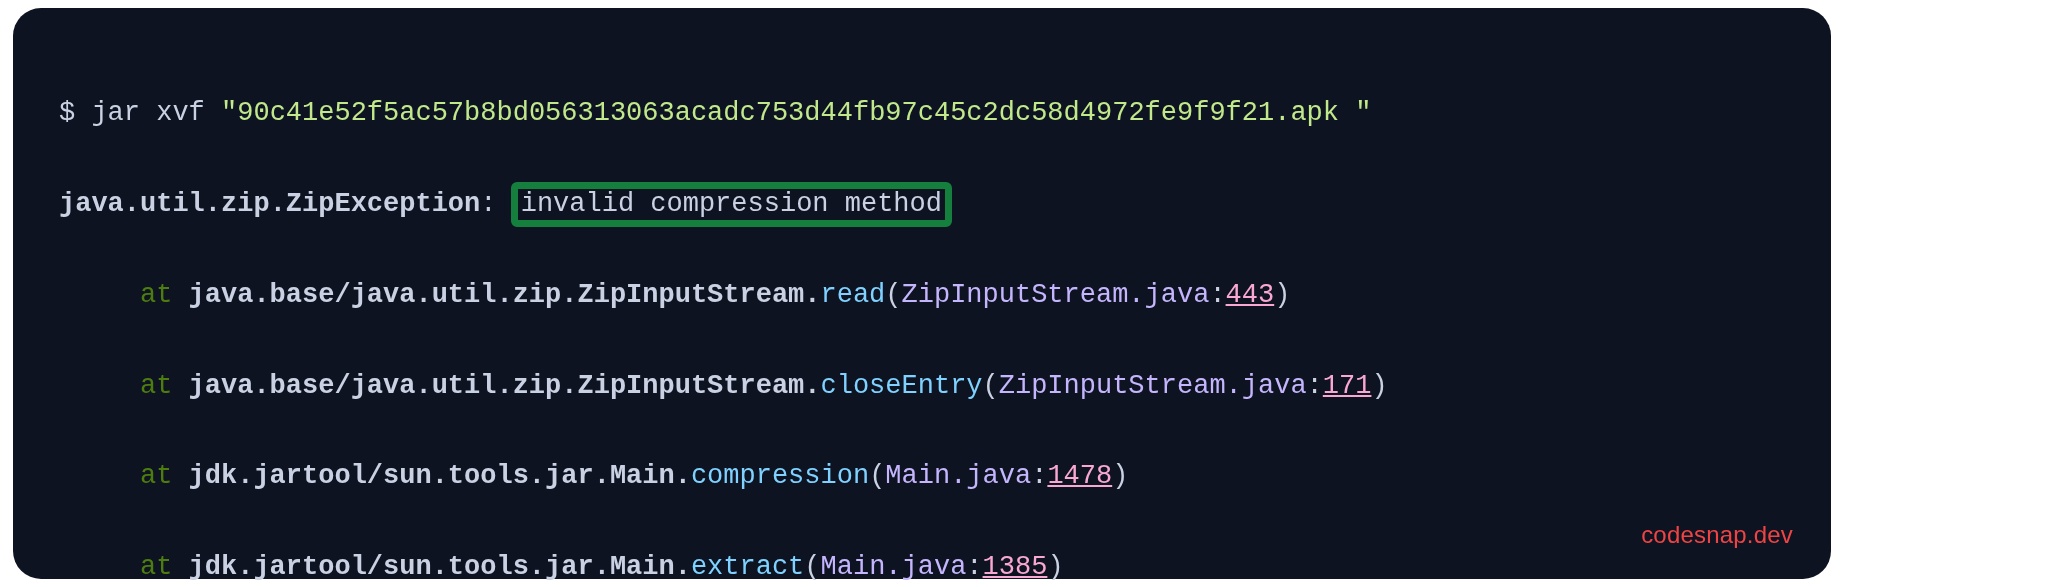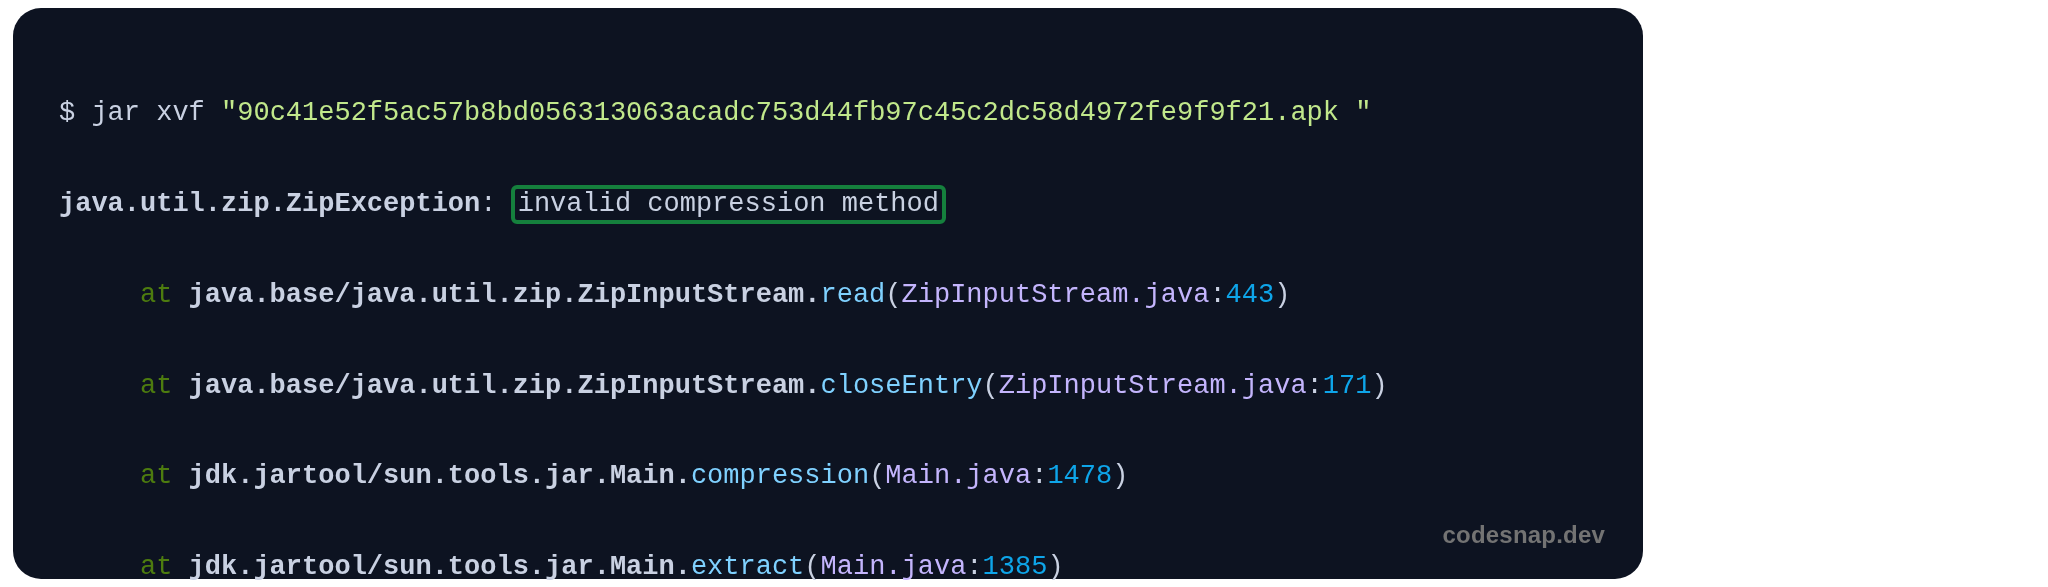--- a/index.html
+++ b/index.html
@@ -7,58 +7,58 @@
     padding: 0;
     background: #ffffff;
     width: 2048px;
     height: 587px;
     overflow: hidden;
   }
   .terminal {
     box-sizing: border-box;
     position: relative;
     margin: 8px 13px;
-    width: 1630px;
+    width: 1818px;
     height: 571px;
     background: #0d1321;
     border-radius: 28px;
     font-family: "SF Mono", ui-monospace, Menlo, Consolas, "Liberation Mono", monospace;
     font-size: 27px;
     line-height: 1.68;
     padding: 38px 20px 52px 46px;
     color: #c9d1e2;
     white-space: pre;
   }
   .prompt   { color: #c9d1e2; }
   .cmd      { color: #c9d1e2; }
   .string   { color: #c1e88b; }
   .pkg      { color: #c9d1e2; font-weight: bold; }
   .punct    { color: #c9d1e2; }
   .err-msg  { color: #c9d1e2; }
   .method   { color: #7fd1ff; }
   .file     { color: #c4b5fd; }
-  .num      { color: #0ea5e9; }
+  .num      { color: #f9a8d4; text-decoration: underline; }
   .indent   { display:inline-block; width: 5ch; }
   .at       { color: #4d7c0f; }
 
   .hlbox {
-    border: 4px solid #15803d;
+    border: 7px solid #15803d;
     border-radius: 6px;
     padding: 0px 3px 1px 3px;
     margin-left: -2px;
   }
 
   .watermark {
     position: absolute;
     right: 38px;
     bottom: 24px;
     font-family: -apple-system, BlinkMacSystemFont, "Segoe UI", Helvetica, Arial, sans-serif;
     font-size: 24px;
-    font-weight: 700;
-    color: #737373;
+    font-weight: 400;
+    color: #ef4444;
     letter-spacing: 0.2px;
   }
 </style>
 </head>
 <body>
 
 <div class="terminal">
 <div><span class="prompt">$ </span><span class="cmd">jar xvf </span><span class="string">"90c41e52f5ac57b8bd056313063acadc753d44fb97c45c2dc58d4972fe9f9f21.apk "</span></div>
 <div><span class="pkg">java.util.zip.ZipException</span><span class="punct">: </span><span class="hlbox"><span class="err-msg">invalid compression method</span></span></div>
 <div><span class="indent"></span><span class="at">at </span><span class="pkg">java.base/java.util.zip.ZipInputStream.</span><span class="method">read</span><span class="punct">(</span><span class="file">ZipInputStream.java</span><span class="punct">:</span><span class="num">443</span><span class="punct">)</span></div>

